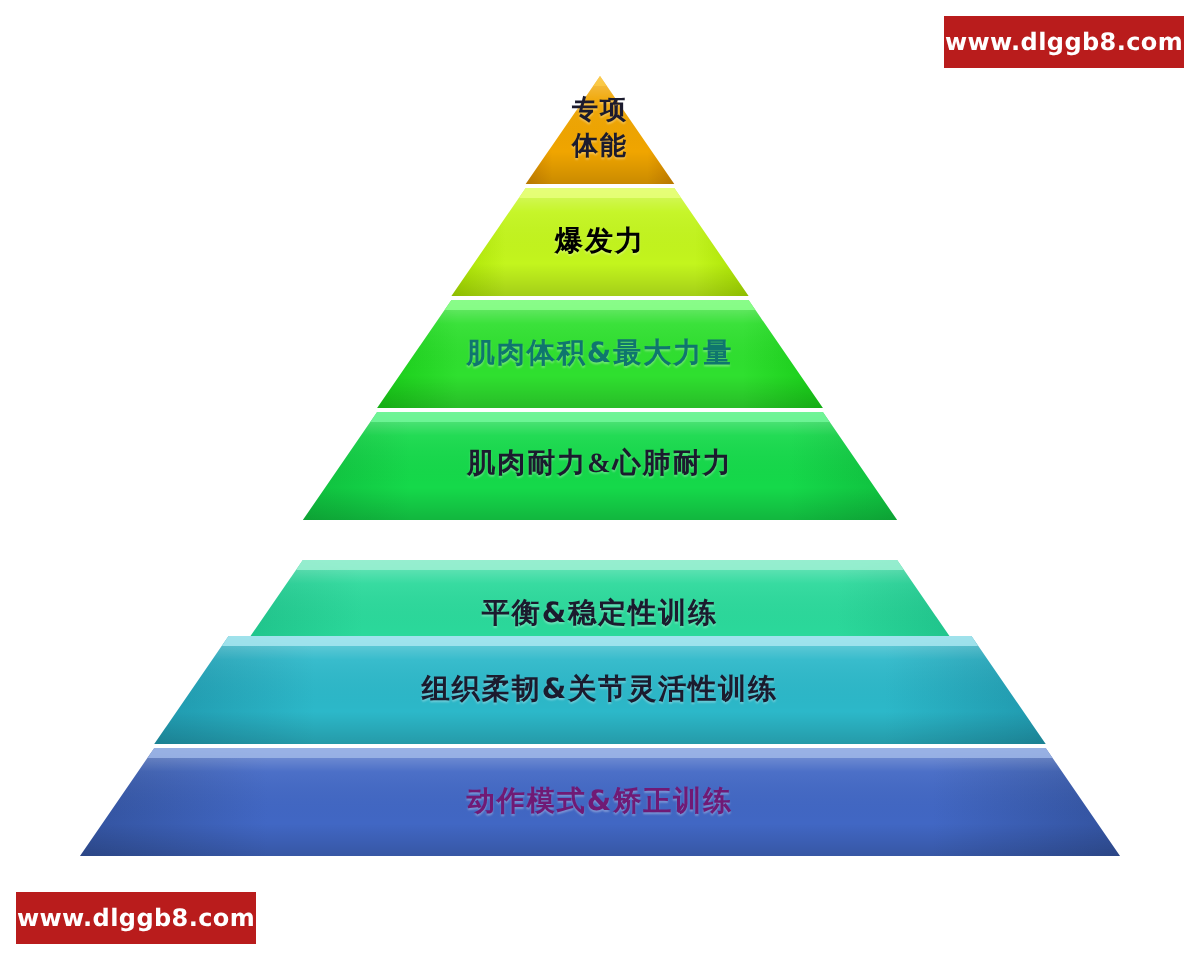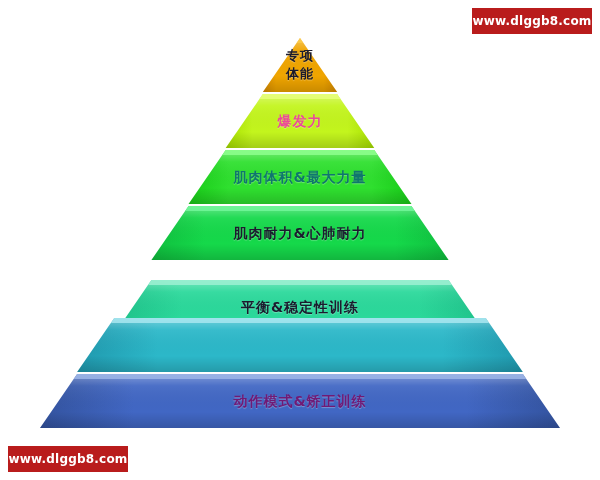--- a/index.html
+++ b/index.html
@@ -132,21 +132,21 @@
               <stop offset="0%" stop-color="rgba(255,255,255,0.34)"></stop>
               <stop offset="22%" stop-color="rgba(255,255,255,0.06)"></stop>
               <stop offset="70%" stop-color="rgba(0,0,0,0.00)"></stop>
               <stop offset="100%" stop-color="rgba(0,0,0,0.16)"></stop>
             </linearGradient>
           </defs>
           <polygon points="262.8571428571429,0 337.1428571428571,0 374.2857142857143,54 225.71428571428572,54" fill="url(#g2)"></polygon>
           <polygon points="262.8571428571429,0 337.1428571428571,0 374.2857142857143,54 225.71428571428572,54" fill="url(#v2)"></polygon>
           <polygon points="262.8571428571429,0 337.1428571428571,0 340.4591836734694,5 259.5408163265306,5" fill="#e8ff7a" opacity="0.85"></polygon>
         </svg>
-        <div class="tier-label" style="font-size: 14px; color: #ec4899;">
+        <div class="tier-label" style="font-size: 14px; color: #000000;">
           <div>爆发力</div>
         </div>
       </div>
       <div class="tier" style="top: 150px; height: 54px;">
         <svg class="tier-shape" viewBox="0 0 600 54" preserveAspectRatio="none" width="600" height="54">
           <defs>
             <linearGradient id="g3" x1="0" y1="0" x2="1" y2="0">
               <stop offset="0%" stop-color="#18cc18"></stop>
               <stop offset="18%" stop-color="#2fe02f"></stop>
               <stop offset="48%" stop-color="#2fe02f"></stop>
@@ -161,21 +161,21 @@
             </linearGradient>
           </defs>
           <polygon points="225.71428571428572,0 374.2857142857143,0 411.42857142857144,54 188.57142857142858,54" fill="url(#g3)"></polygon>
           <polygon points="225.71428571428572,0 374.2857142857143,0 411.42857142857144,54 188.57142857142858,54" fill="url(#v3)"></polygon>
           <polygon points="225.71428571428572,0 374.2857142857143,0 377.6020408163265,5 222.39795918367346,5" fill="#8dff8d" opacity="0.85"></polygon>
         </svg>
         <div class="tier-label" style="font-size: 14px; color: #0f766e;">
           <div>肌肉体积&amp;最大力量</div>
         </div>
       </div>
-      <div class="tier" style="top: 206px; height: 54px;">
+      <div class="tier" style="top: 206px; height: 54px; font-family: Liberation Serif, serif;">
         <svg class="tier-shape" viewBox="0 0 600 54" preserveAspectRatio="none" width="600" height="54">
           <defs>
             <linearGradient id="g4" x1="0" y1="0" x2="1" y2="0">
               <stop offset="0%" stop-color="#0fbf3e"></stop>
               <stop offset="18%" stop-color="#15d94a"></stop>
               <stop offset="48%" stop-color="#15d94a"></stop>
               <stop offset="82%" stop-color="#15d94a"></stop>
               <stop offset="100%" stop-color="#0fbf3e"></stop>
             </linearGradient>
             <linearGradient id="v4" x1="0" y1="0" x2="0" y2="1">
@@ -232,20 +232,23 @@
               <stop offset="0%" stop-color="rgba(255,255,255,0.34)"></stop>
               <stop offset="22%" stop-color="rgba(255,255,255,0.06)"></stop>
               <stop offset="70%" stop-color="rgba(0,0,0,0.00)"></stop>
               <stop offset="100%" stop-color="rgba(0,0,0,0.16)"></stop>
             </linearGradient>
           </defs>
           <polygon points="114.28571428571428,0 485.7142857142857,0 522.8571428571429,54 77.14285714285717,54" fill="url(#g6)"></polygon>
           <polygon points="114.28571428571428,0 485.7142857142857,0 522.8571428571429,54 77.14285714285717,54" fill="url(#v6)"></polygon>
           <polygon points="114.28571428571428,0 485.7142857142857,0 489.03061224489795,5 110.96938775510205,5" fill="#a8e6f0" opacity="0.85"></polygon>
         </svg>
+        <div class="tier-label" style="font-size: 14px; color: rgb(27, 27, 46);">
+          <div>组织柔韧&amp;关节灵活性训练</div>
+        </div>
       </div>
       <div class="tier" style="top: 374px; height: 54px;">
         <svg class="tier-shape" viewBox="0 0 600 54" preserveAspectRatio="none" width="600" height="54">
           <defs>
             <linearGradient id="g7" x1="0" y1="0" x2="1" y2="0">
               <stop offset="0%" stop-color="#33539f"></stop>
               <stop offset="18%" stop-color="#4167c4"></stop>
               <stop offset="48%" stop-color="#4167c4"></stop>
               <stop offset="82%" stop-color="#4167c4"></stop>
               <stop offset="100%" stop-color="#33539f"></stop>

